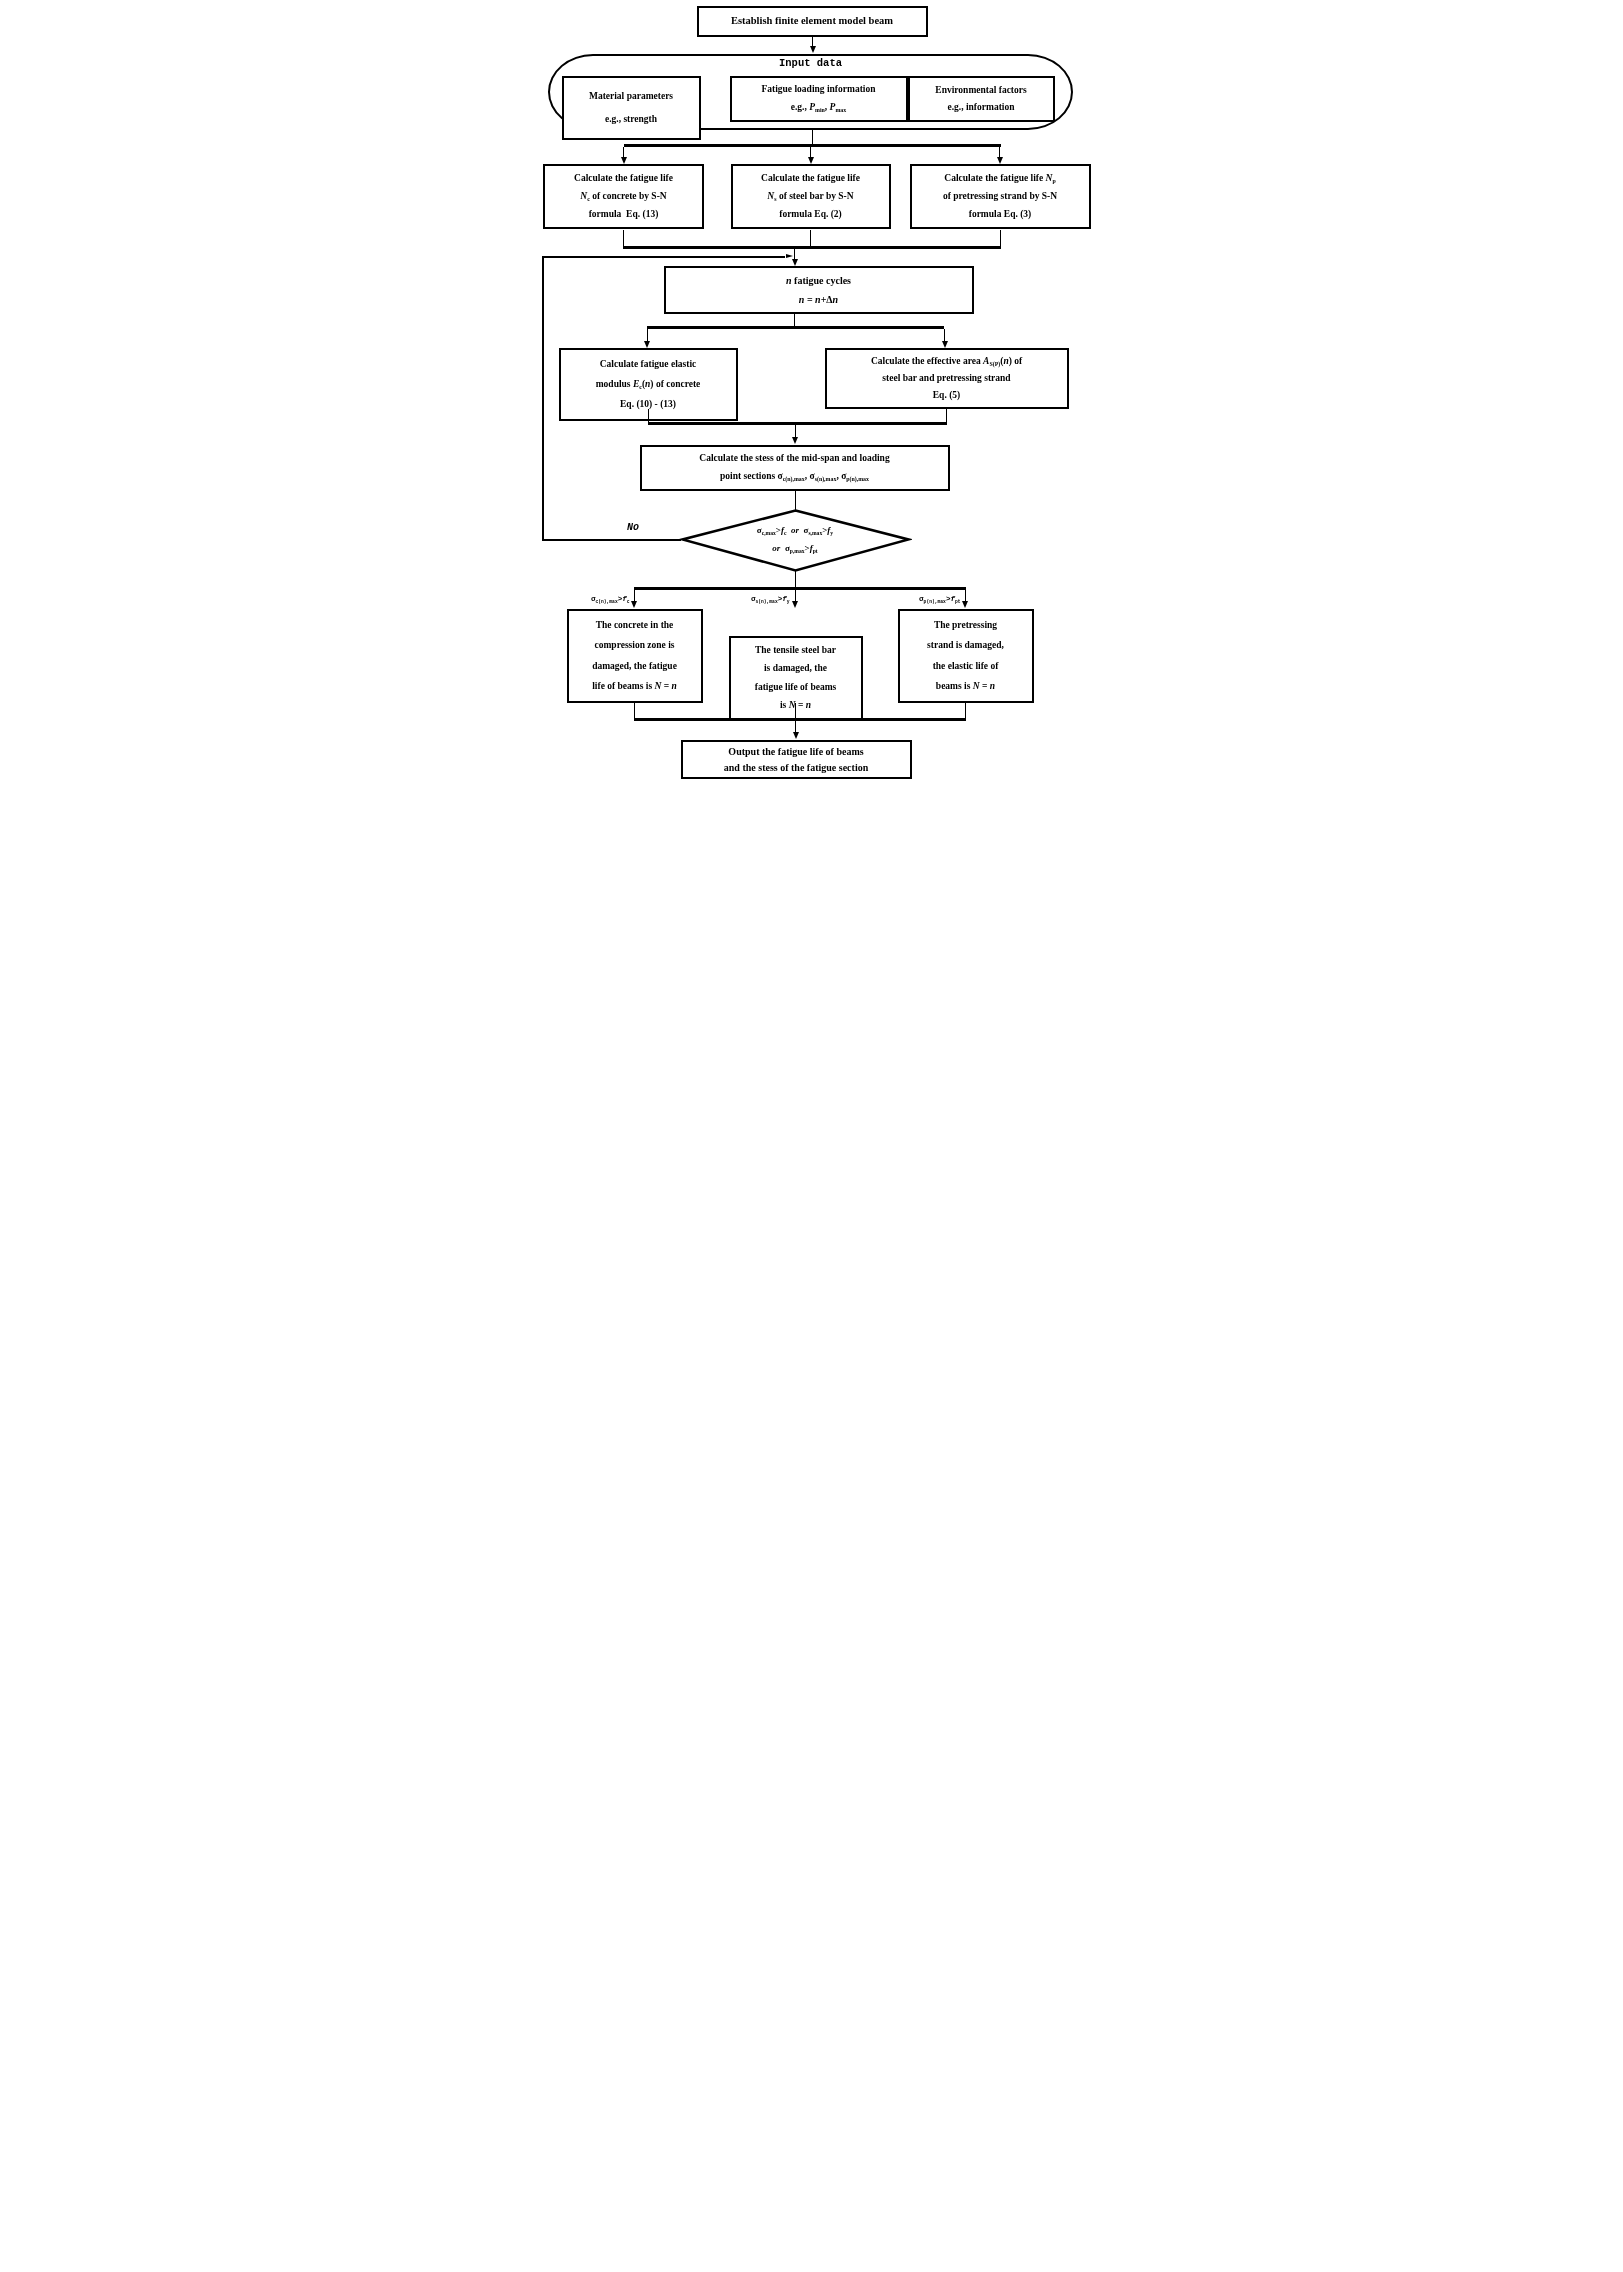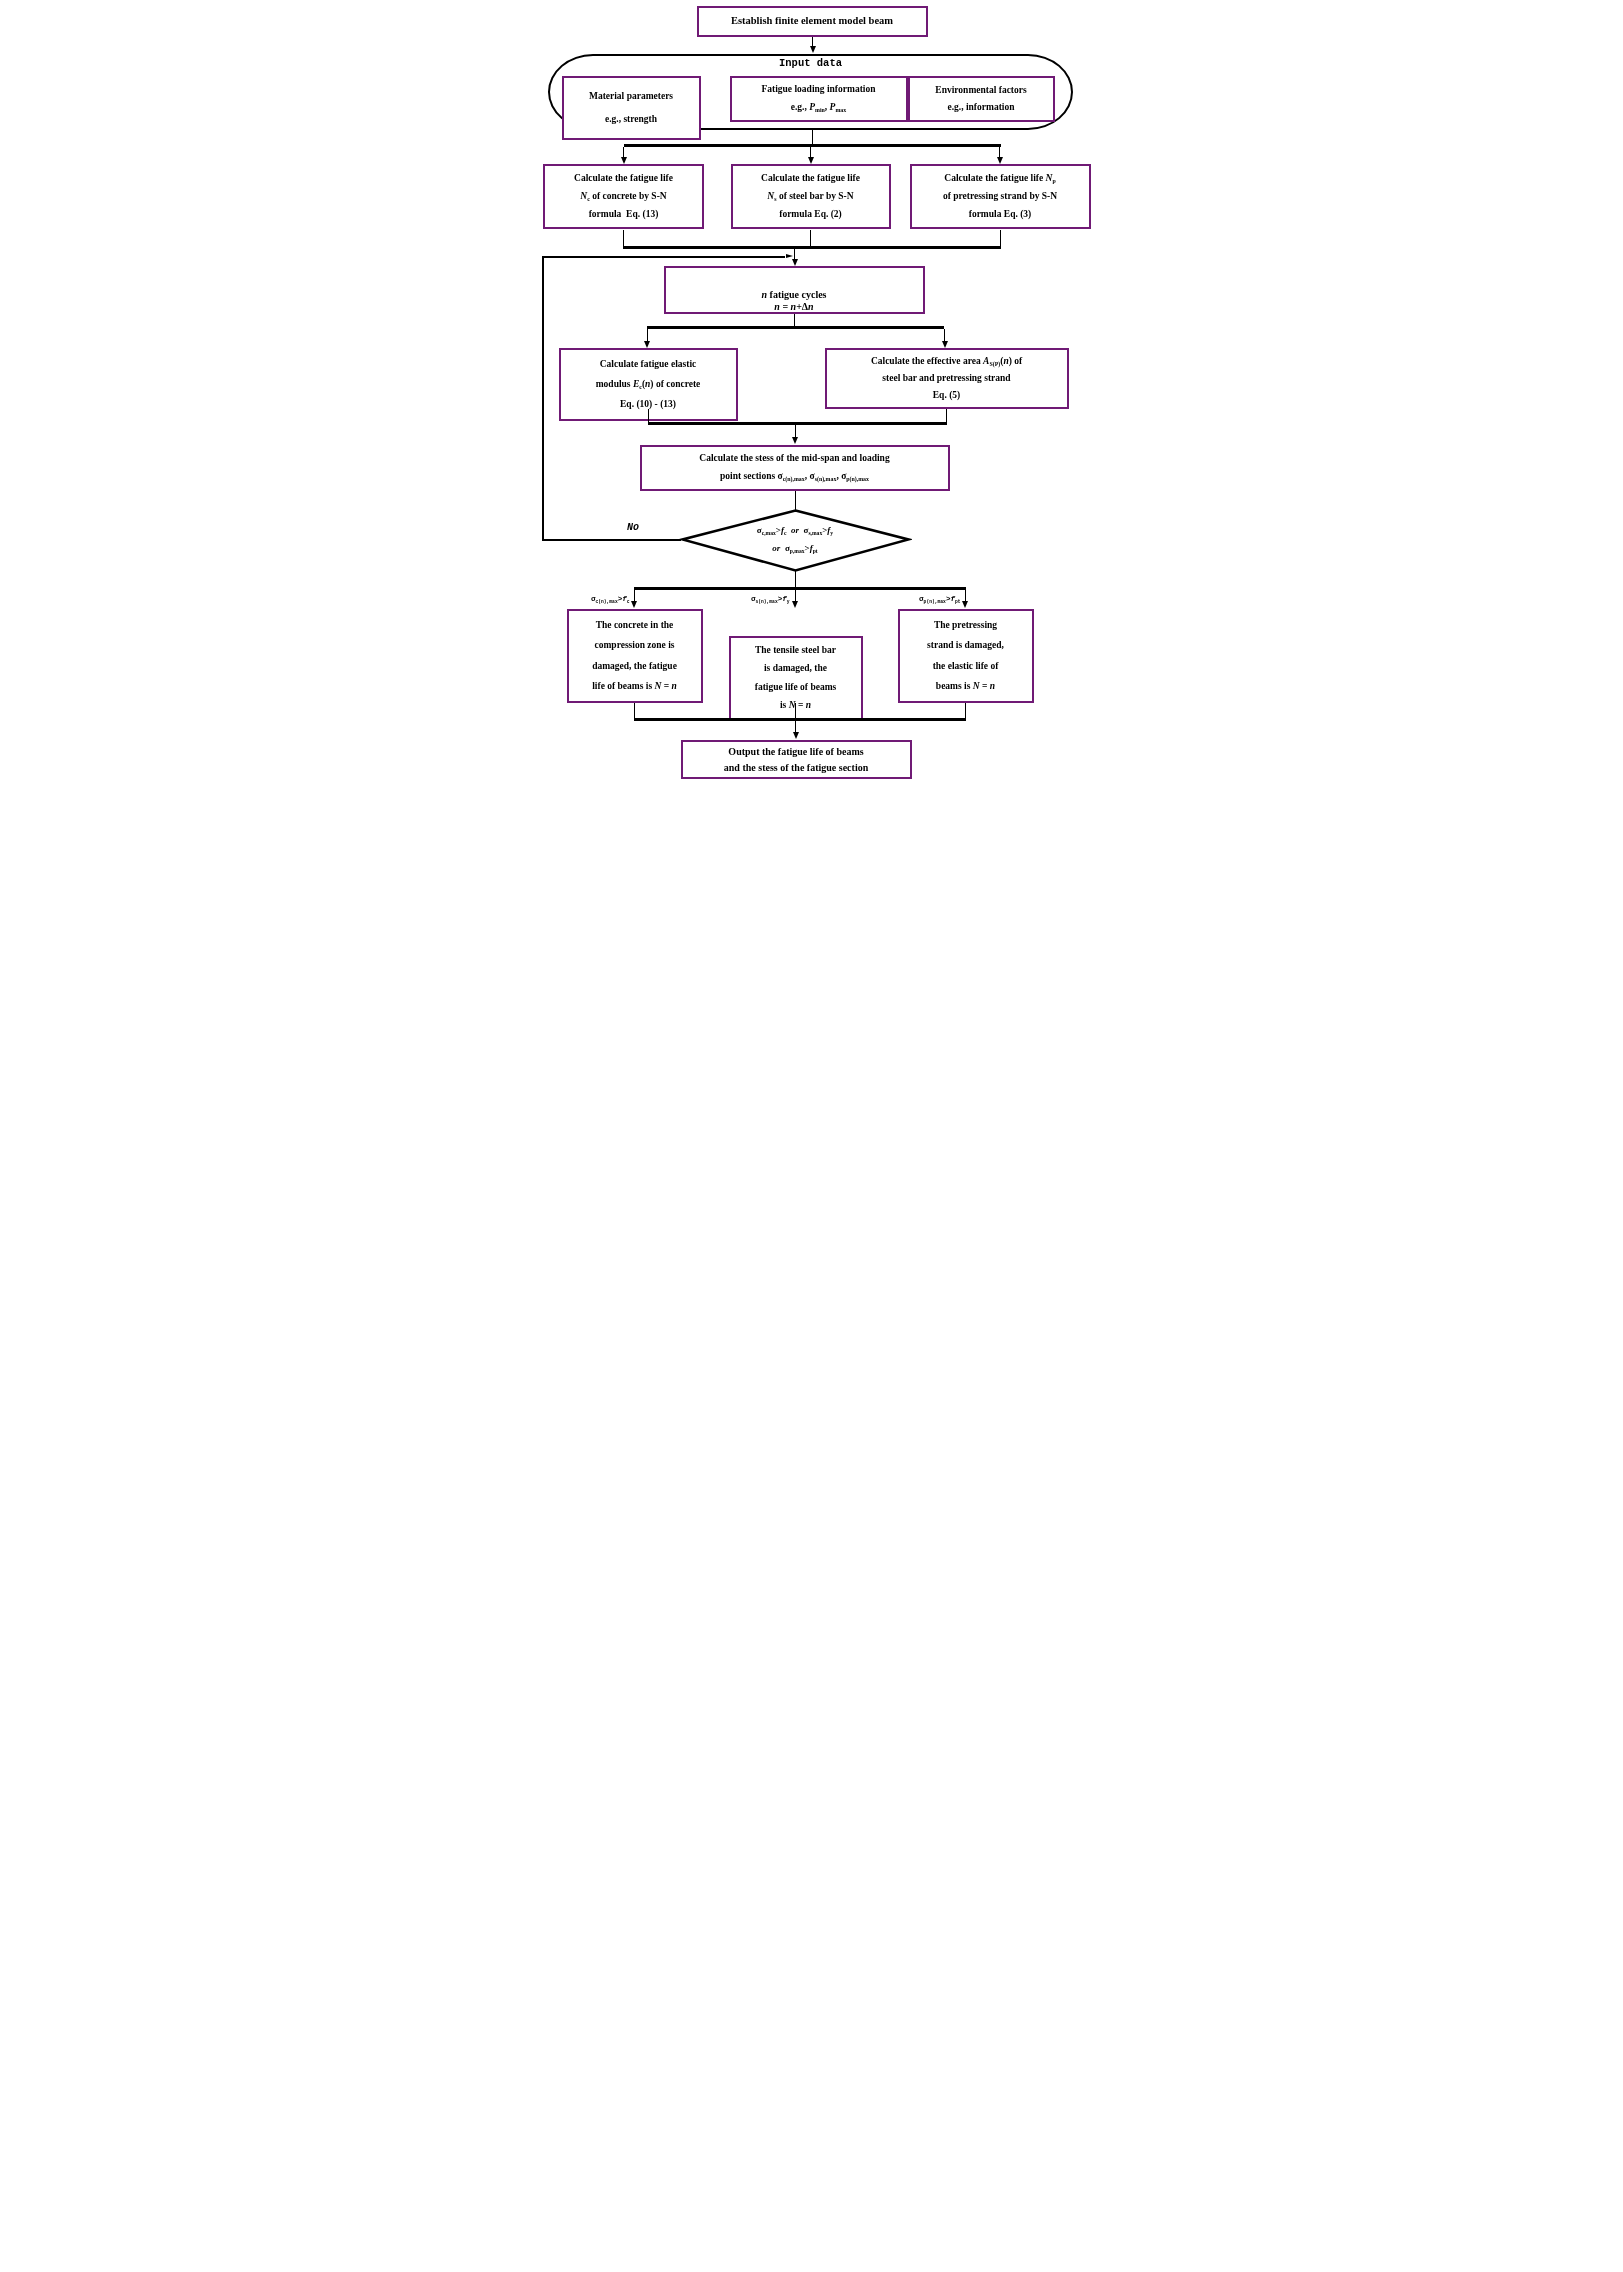--- a/index.html
+++ b/index.html
@@ -1,18 +1,18 @@
 <!DOCTYPE html>
 <html style="font-size:8px"><head>
 <meta charset="utf-8">
 <style>
   html,body { margin:0; padding:0; background:#ffffff; }
   body { font-family:"Liberation Serif","DejaVu Serif",serif; color:#000; }
   #canvas { position:relative; width:562px; height:786px; background:#fff; margin:0 auto; overflow:hidden; }
-  .box { position:absolute; border:2px solid #701a75; background:#fff; box-sizing:border-box;
+  .box { position:absolute; border:2px solid #000000; background:#fff; box-sizing:border-box;
          display:flex; flex-direction:column; justify-content:space-evenly; align-items:center;
          text-align:center; font-weight:bold; }
   .stadium { position:absolute; border:2px solid #000; background:#fff; box-sizing:border-box;
              border-radius:45px / 38px; }
   .tline { line-height:1.15; padding:0 2px; }
   .fs21 { font-size:10.5px; }
   .fs20 { font-size:10px; }
   .fs19 { font-size:9.5px; }
   .fs18 { font-size:9px; }
   .fs15 { font-size:7.5px; }
@@ -84,21 +84,21 @@
   <div class="vline" style="left:279px; top:230px; width:1px; height:17px;"></div>
   <div class="vline" style="left:469px; top:230px; width:1px; height:17px;"></div>
   <div class="hline" style="left:92px; top:246px; width:378px; height:3px;"></div>
   <div class="vline" style="left:263px; top:249px; width:1px; height:10.5px;"></div>
   <div class="arrow-down" style="left:261px; top:259px;"></div>
 
   <div class="hline" style="left:12.5px; top:256px; width:242px; height:2px;"></div>
   <div class="arrow-right" style="left:255px; top:254px;"></div>
   <div class="vline" style="left:11.5px; top:256px; width:2px; height:285px;"></div>
 
-  <div class="box fs20" style="left:133px; top:266px; width:261px; height:48px;justify-content:flex-end;">
+  <div class="box fs20" style="left:133px; top:266px; width:310px; height:48px;">
     <div class="tline"><i>n</i> fatigue cycles</div>
     <div class="tline"><i>n</i> = <i>n</i>+Δ<i>n</i></div>
   </div>
 
   <div class="vline" style="left:263px; top:314px; width:1px; height:13.5px;"></div>
   <div class="hline" style="left:116px; top:326px; width:297px; height:3px;"></div>
   <div class="vline" style="left:116px; top:329px; width:1px; height:12px;"></div>
   <div class="arrow-down" style="left:113px; top:341px;"></div>
   <div class="vline" style="left:413px; top:329px; width:1px; height:12px;"></div>
   <div class="arrow-down" style="left:411px; top:341px;"></div>

